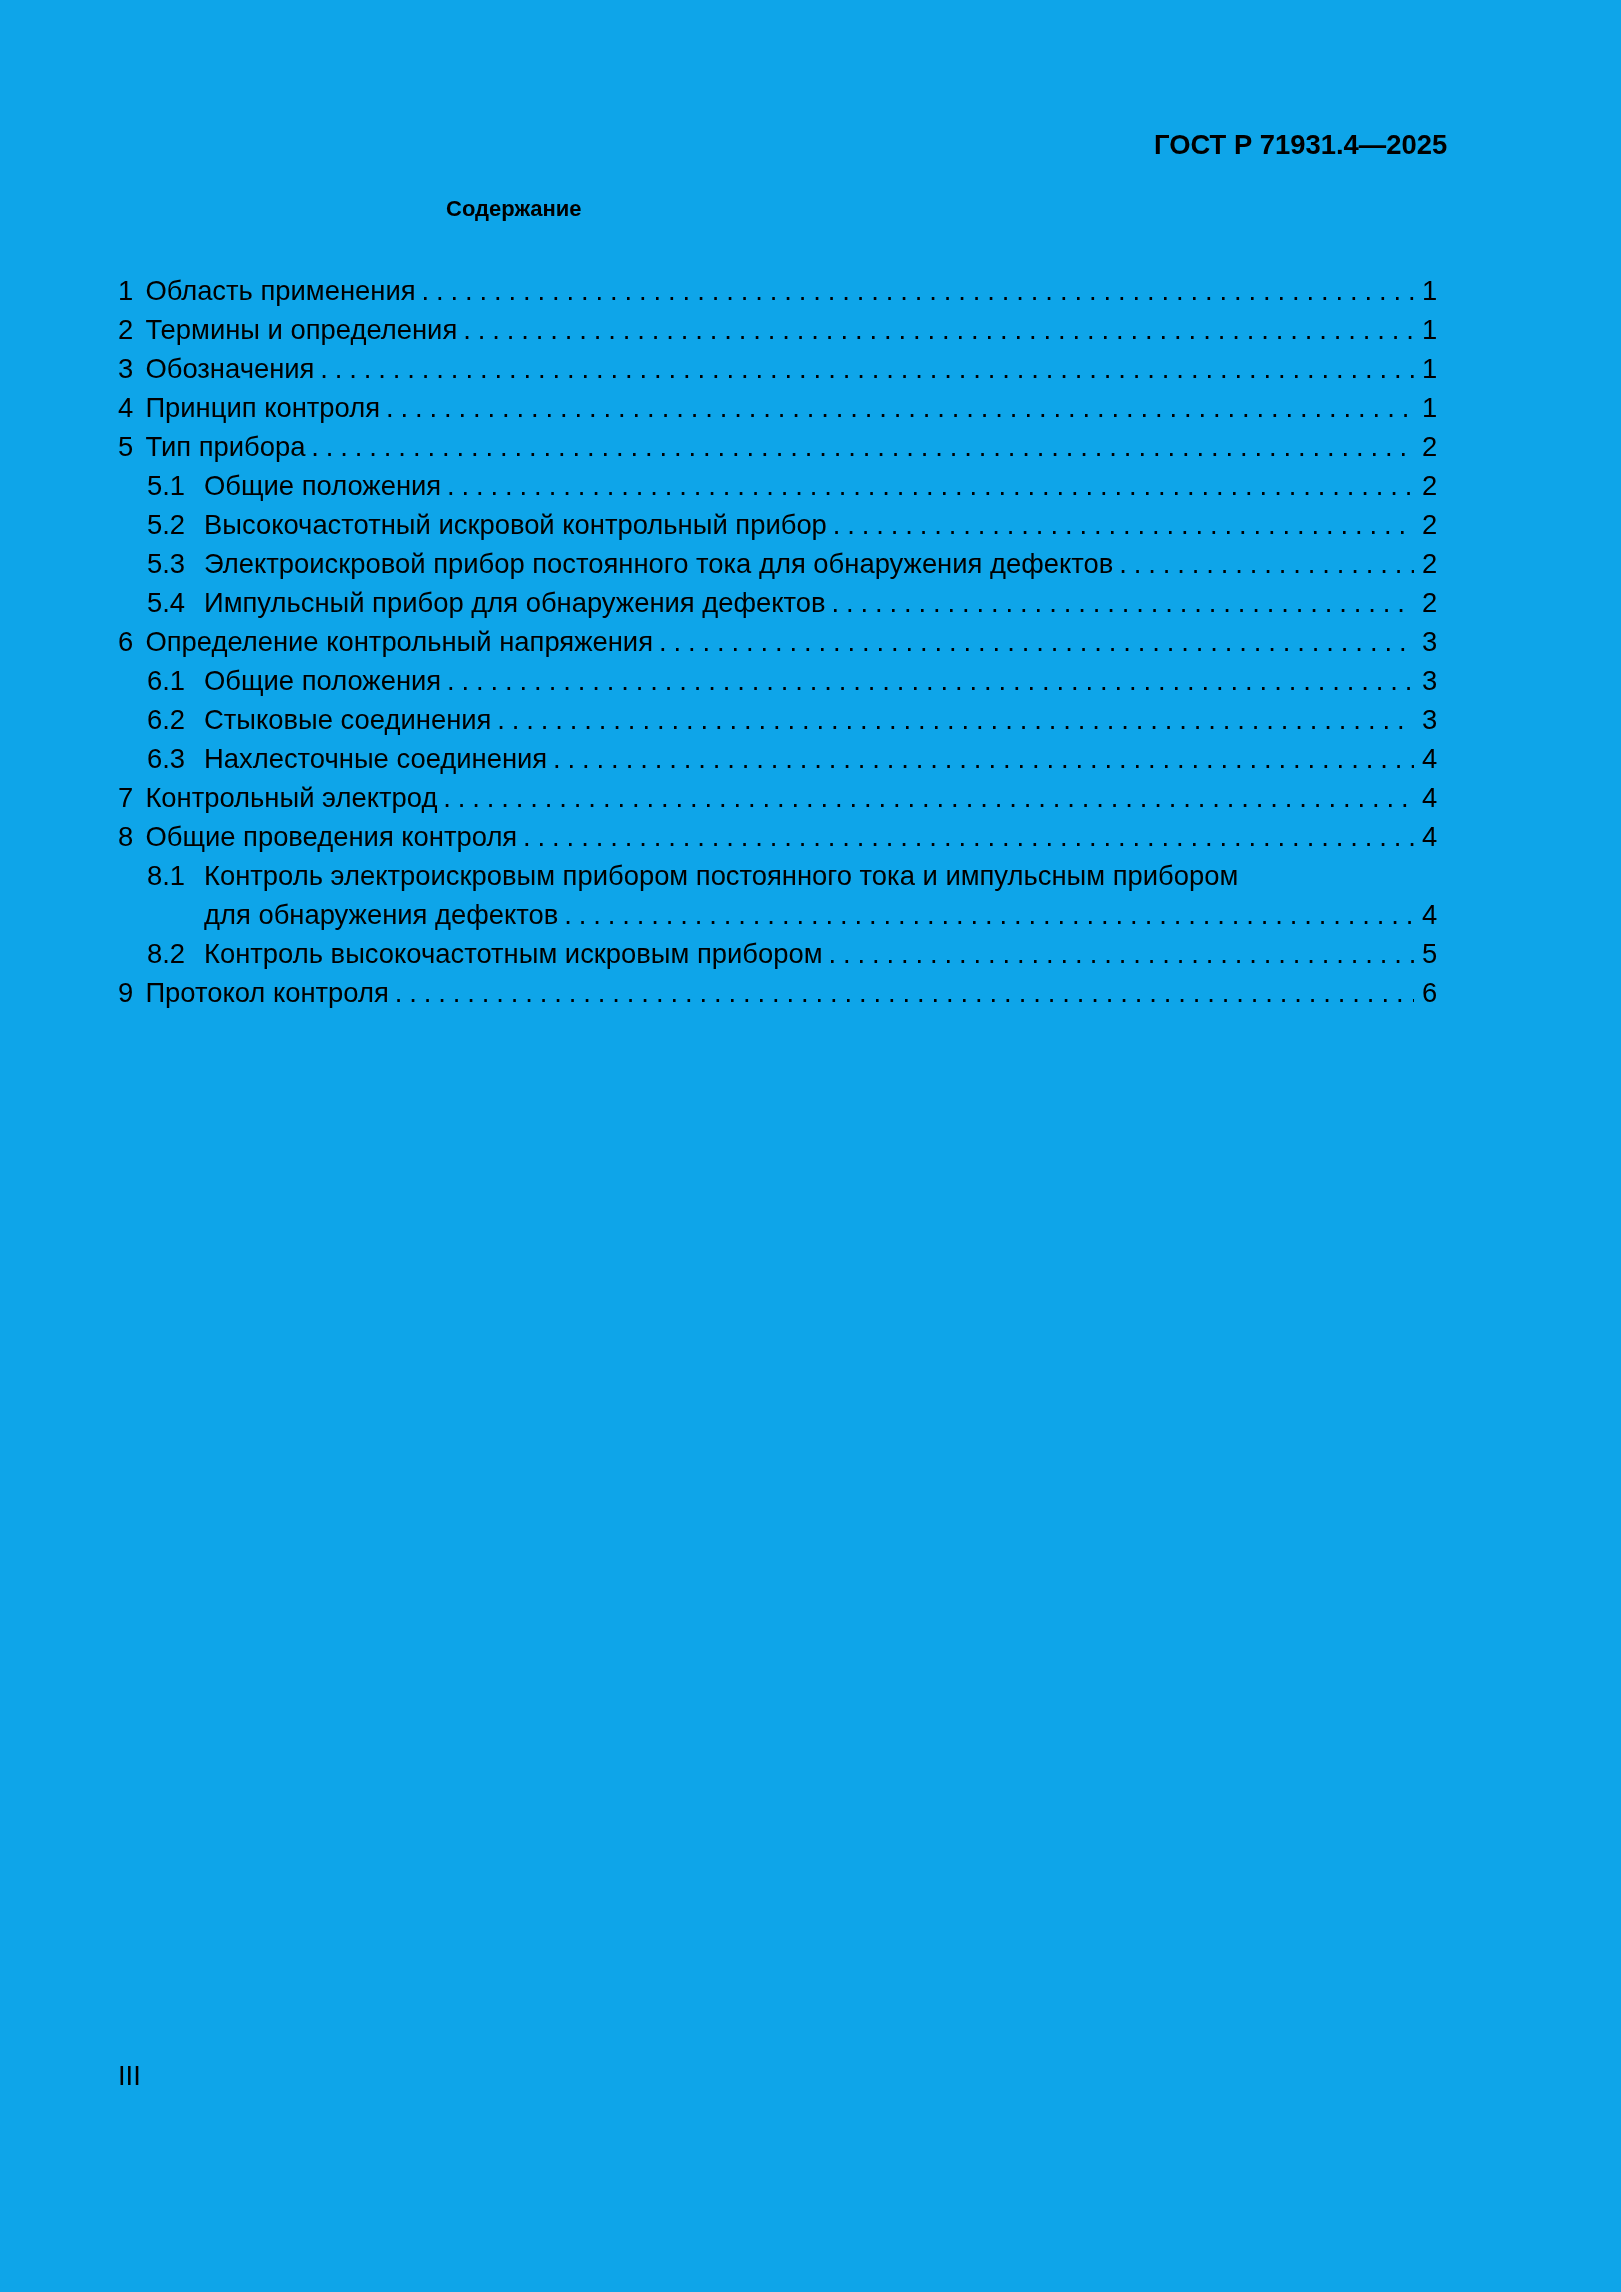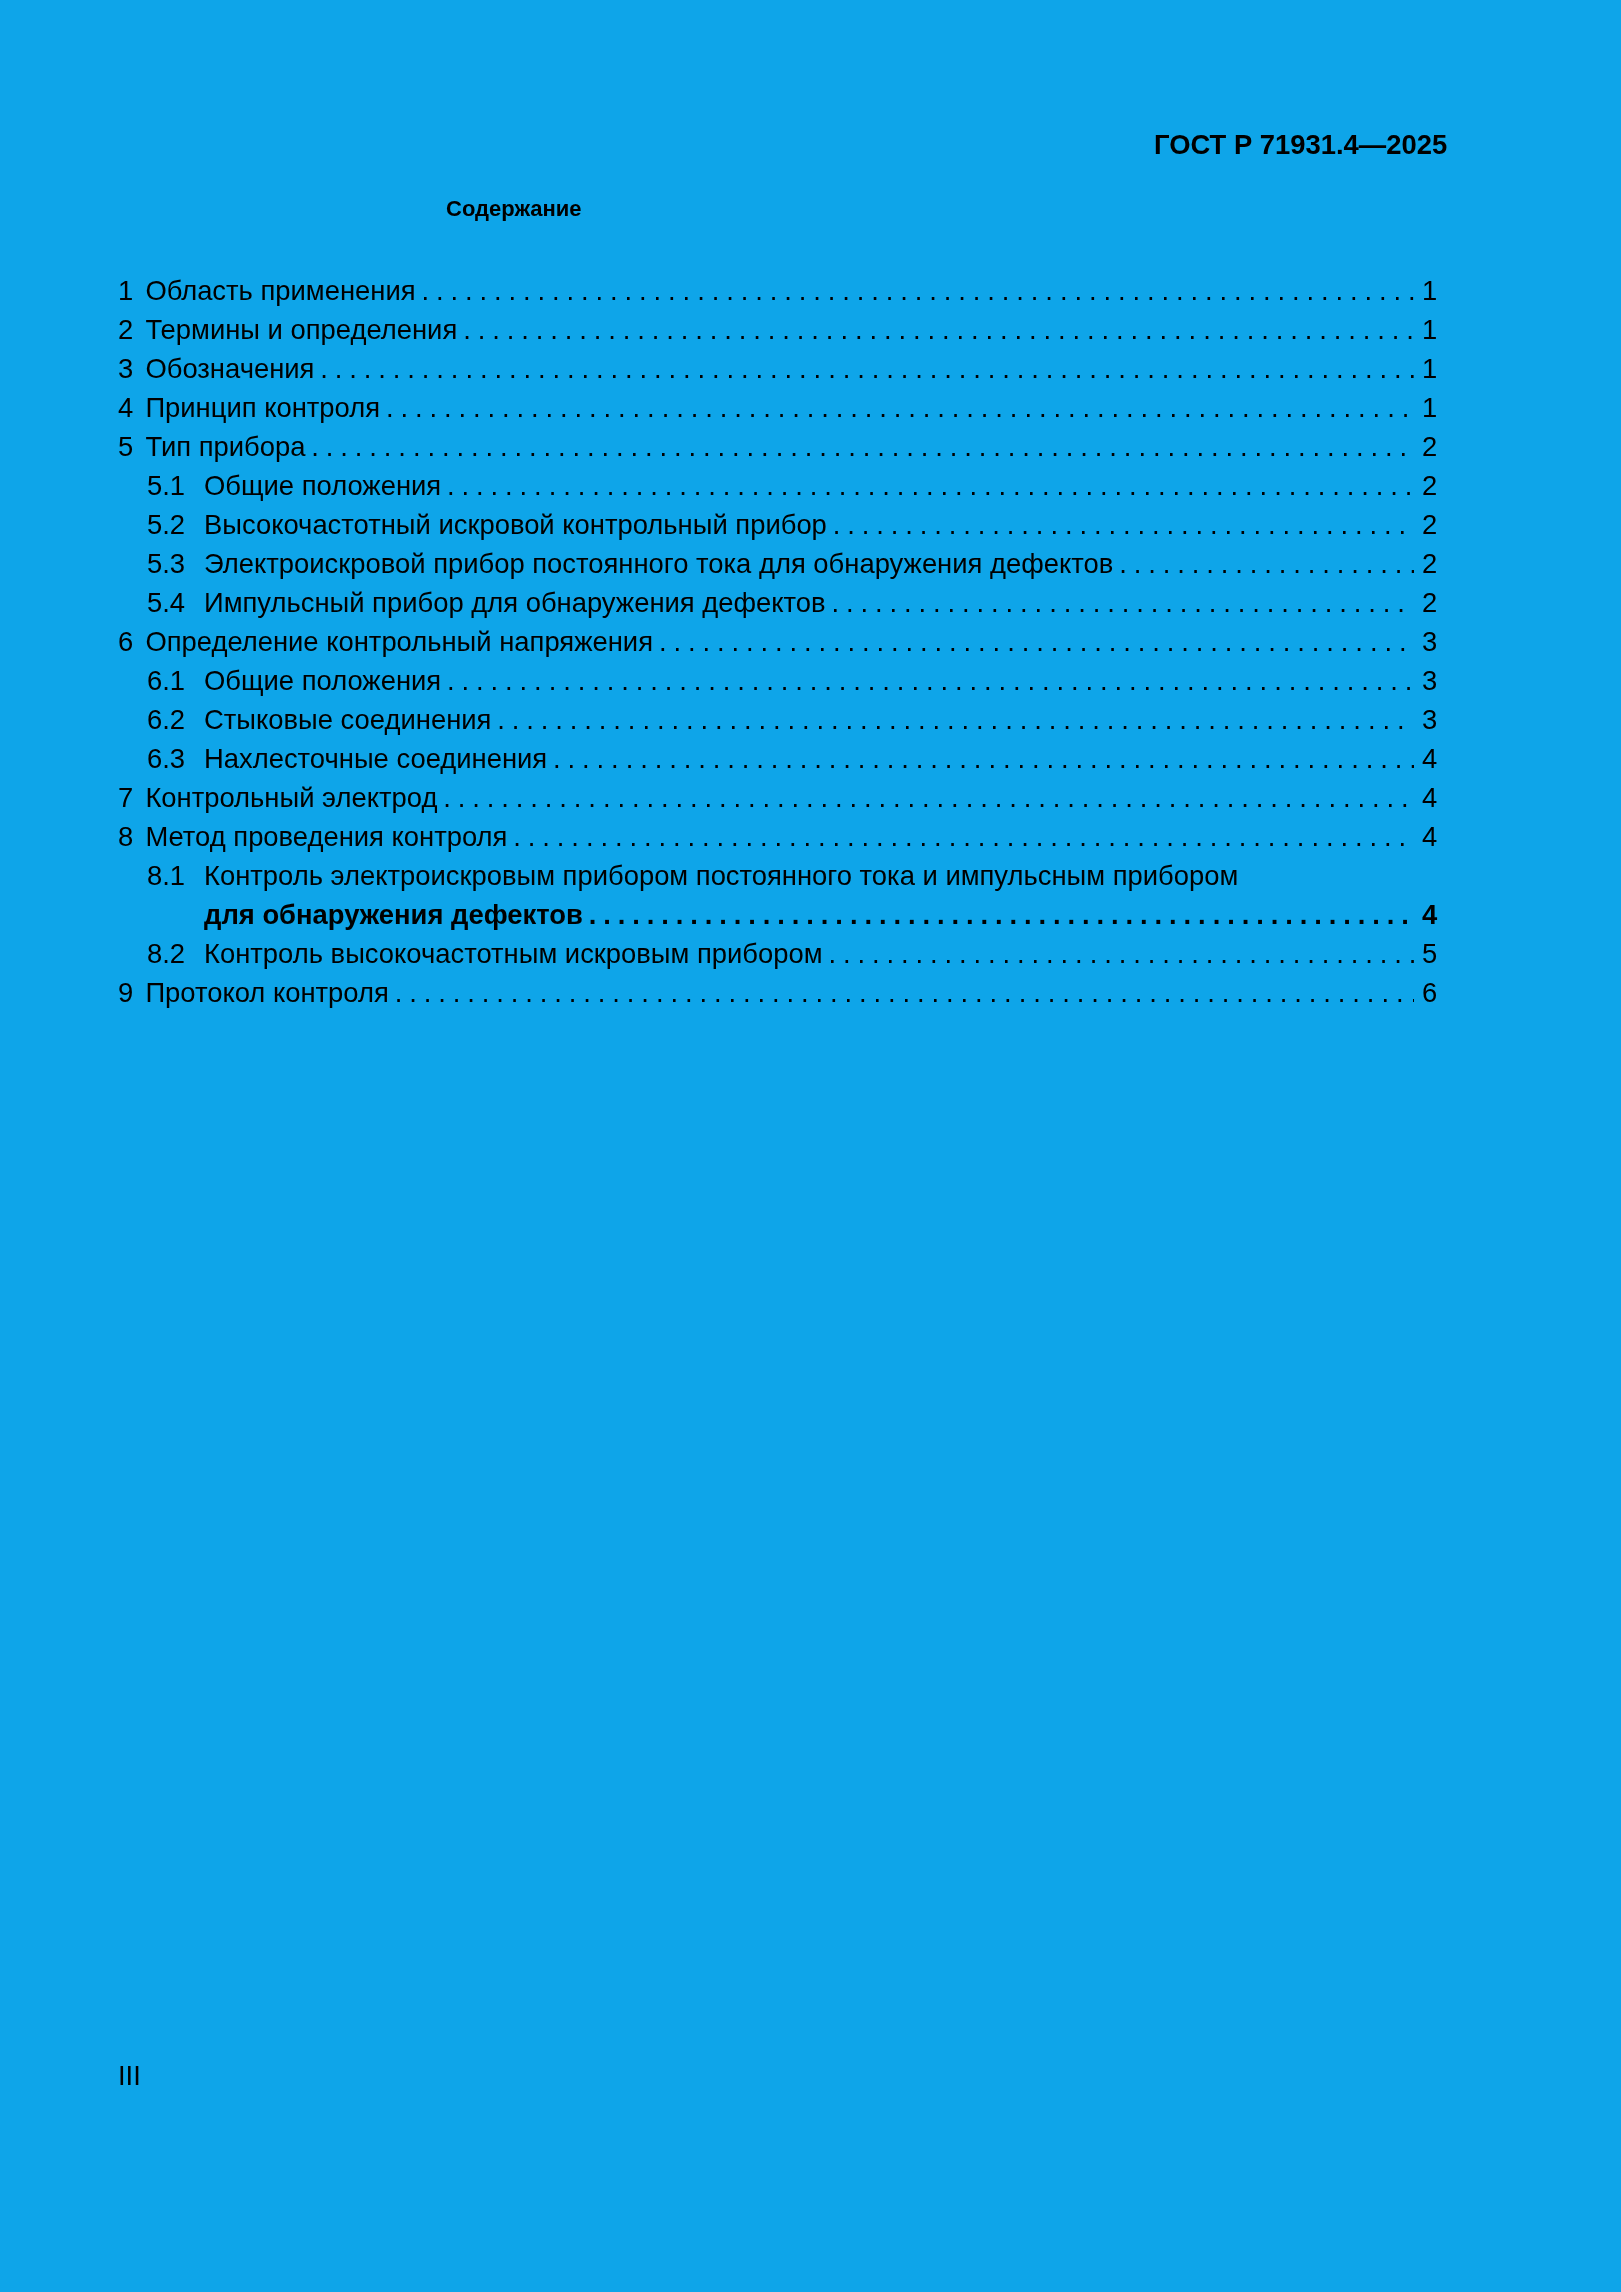--- a/index.html
+++ b/index.html
@@ -40,21 +40,21 @@
   .toc-row {
     display: flex;
     align-items: baseline;
     line-height: 39px;
     white-space: nowrap;
   }
   .toc-row .num { flex: none; }
   .lvl1 .num { width: 27.4px; }
   .lvl2 { padding-left: 29px; }
   .lvl2 .num { width: 57px; }
-  .cont { padding-left: 86px; font-weight: bold; }
+  .cont { padding-left: 86px; }
   .toc-row .lbl { flex: none; text-align: right; }
   .toc-row .dots {
     flex: 1 1 auto;
     overflow: hidden;
     white-space: nowrap;
     margin-left: 5.9px;
     margin-right: 2px;
   }
   .toc-row .dots::after {
     content: "......................................................................................................................................";
@@ -180,21 +180,21 @@
 
       <div class="toc-row lvl1">
         <span class="num">7</span>
         <span class="lbl">Контрольный электрод</span>
         <span class="dots"></span>
         <span class="pg">4</span>
       </div>
 
       <div class="toc-row lvl1">
         <span class="num">8</span>
-        <span class="lbl">Метод проведения контроля</span>
+        <span class="lbl">Общие проведения контроля</span>
         <span class="dots"></span>
         <span class="pg">4</span>
       </div>
 
       <div class="toc-row lvl2">
         <span class="num">8.1</span>
         <span class="lbl">Контроль электроискровым прибором постоянного тока и импульсным прибором</span>
       </div>
 
       <div class="toc-row cont">

